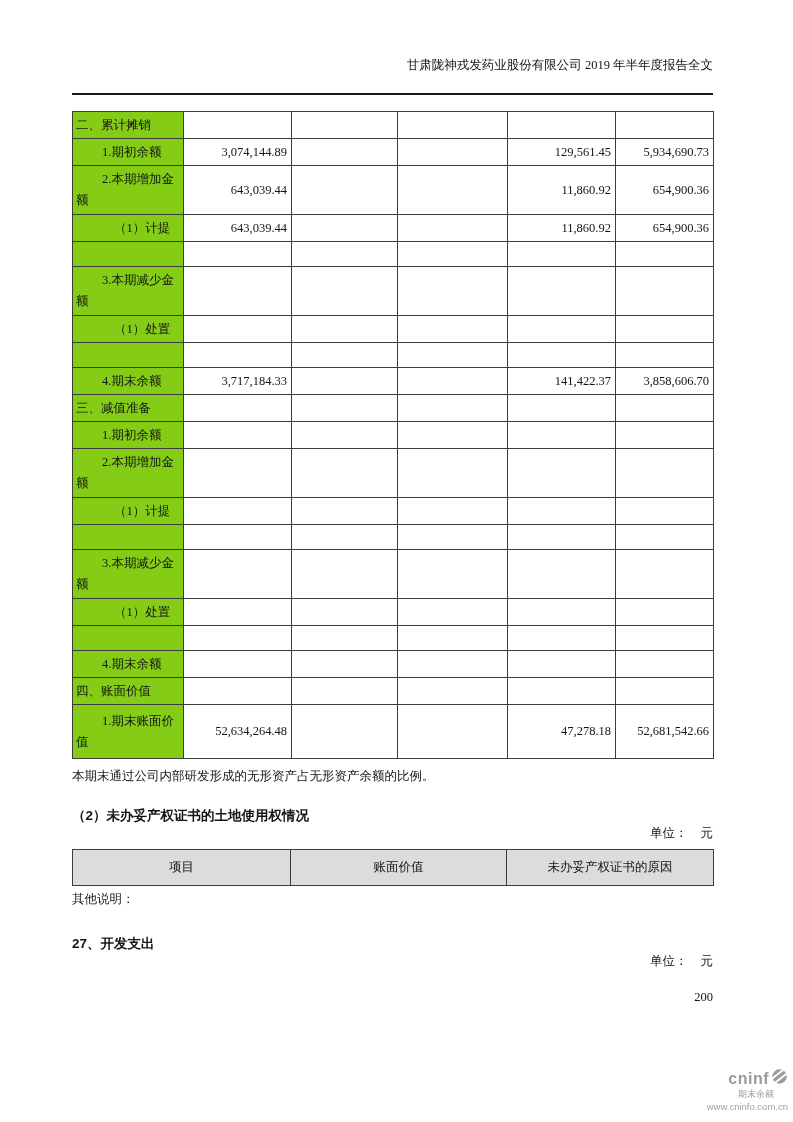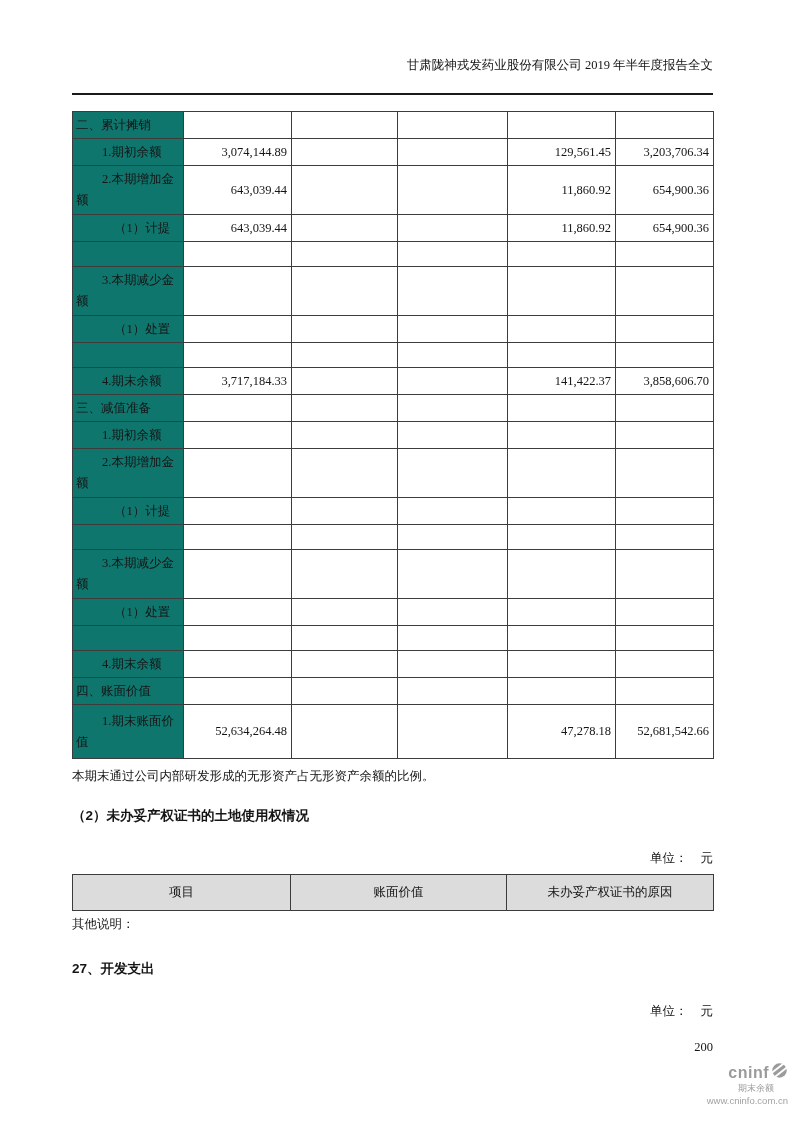--- a/index.html
+++ b/index.html
@@ -37,21 +37,21 @@
     margin-top:16px;
   }
   table.grid td, table.grid th {
     border:1px solid #3c3c3c;
     font-size:12.5px;
     line-height:21px;
     vertical-align:middle;
     overflow:hidden;
   }
   td.lbl {
-    background:#0f766e;
+    background:#84cc16;
     text-align:left;
     padding:1px 3px;
     word-break:break-all;
   }
   td.ind1 { text-indent:26px; }
   td.ind2 { text-indent:38px; }
   td.val  { text-align:right; padding:1px 4px; background:#ffffff; }
   
   .note {
     margin-top:9px;
@@ -62,21 +62,20 @@
   .sec-heading {
     margin-top:22px;
     font-family:"Liberation Sans","DejaVu Sans",sans-serif;
     font-weight:bold;
     font-size:13.5px;
     line-height:18px;
   }
   .sec-heading.num { margin-top:27px; }
   
   .unit-line {
-    margin-top:25px;
     text-align:right;
     font-size:12.5px;
     line-height:16px;
   }
   .unit-line .unit-value { margin-left:13px; }
   
   table.grid2 {
     border-collapse:collapse;
     table-layout:fixed;
     width:641px;
@@ -97,21 +96,21 @@
     line-height:17px;
   }
   
   .page-number {
     margin-top:21px;
     text-align:right;
     font-size:12.5px;
   }
   .cninfo-logo {
     position:absolute;
-    right:5px; bottom:16px;
+    right:5px; bottom:10px;
     text-align:right;
     color:#9b9b9b;
     font-family:"Liberation Sans","DejaVu Sans",sans-serif;
     line-height:1.1;
   }
   .cninfo-logo .brand-row {
     display:flex; align-items:center; justify-content:flex-end; gap:2px;
   }
   .cninfo-logo .brand {
     font-weight:bold;
@@ -146,21 +145,21 @@
             <td class="val"></td>
             <td class="val"></td>
             <td class="val"></td>
           </tr>
           <tr style="height: 27px;">
             <td class="lbl ind1">1.期初余额</td>
             <td class="val">3,074,144.89</td>
             <td class="val"></td>
             <td class="val"></td>
             <td class="val">129,561.45</td>
-            <td class="val">3,203,706.34</td>
+            <td class="val">5,934,690.73</td>
           </tr>
           <tr style="height: 49px;">
             <td class="lbl ind1">2.本期增加金额</td>
             <td class="val">643,039.44</td>
             <td class="val"></td>
             <td class="val"></td>
             <td class="val">11,860.92</td>
             <td class="val">654,900.36</td>
           </tr>
           <tr style="height: 27px;">

